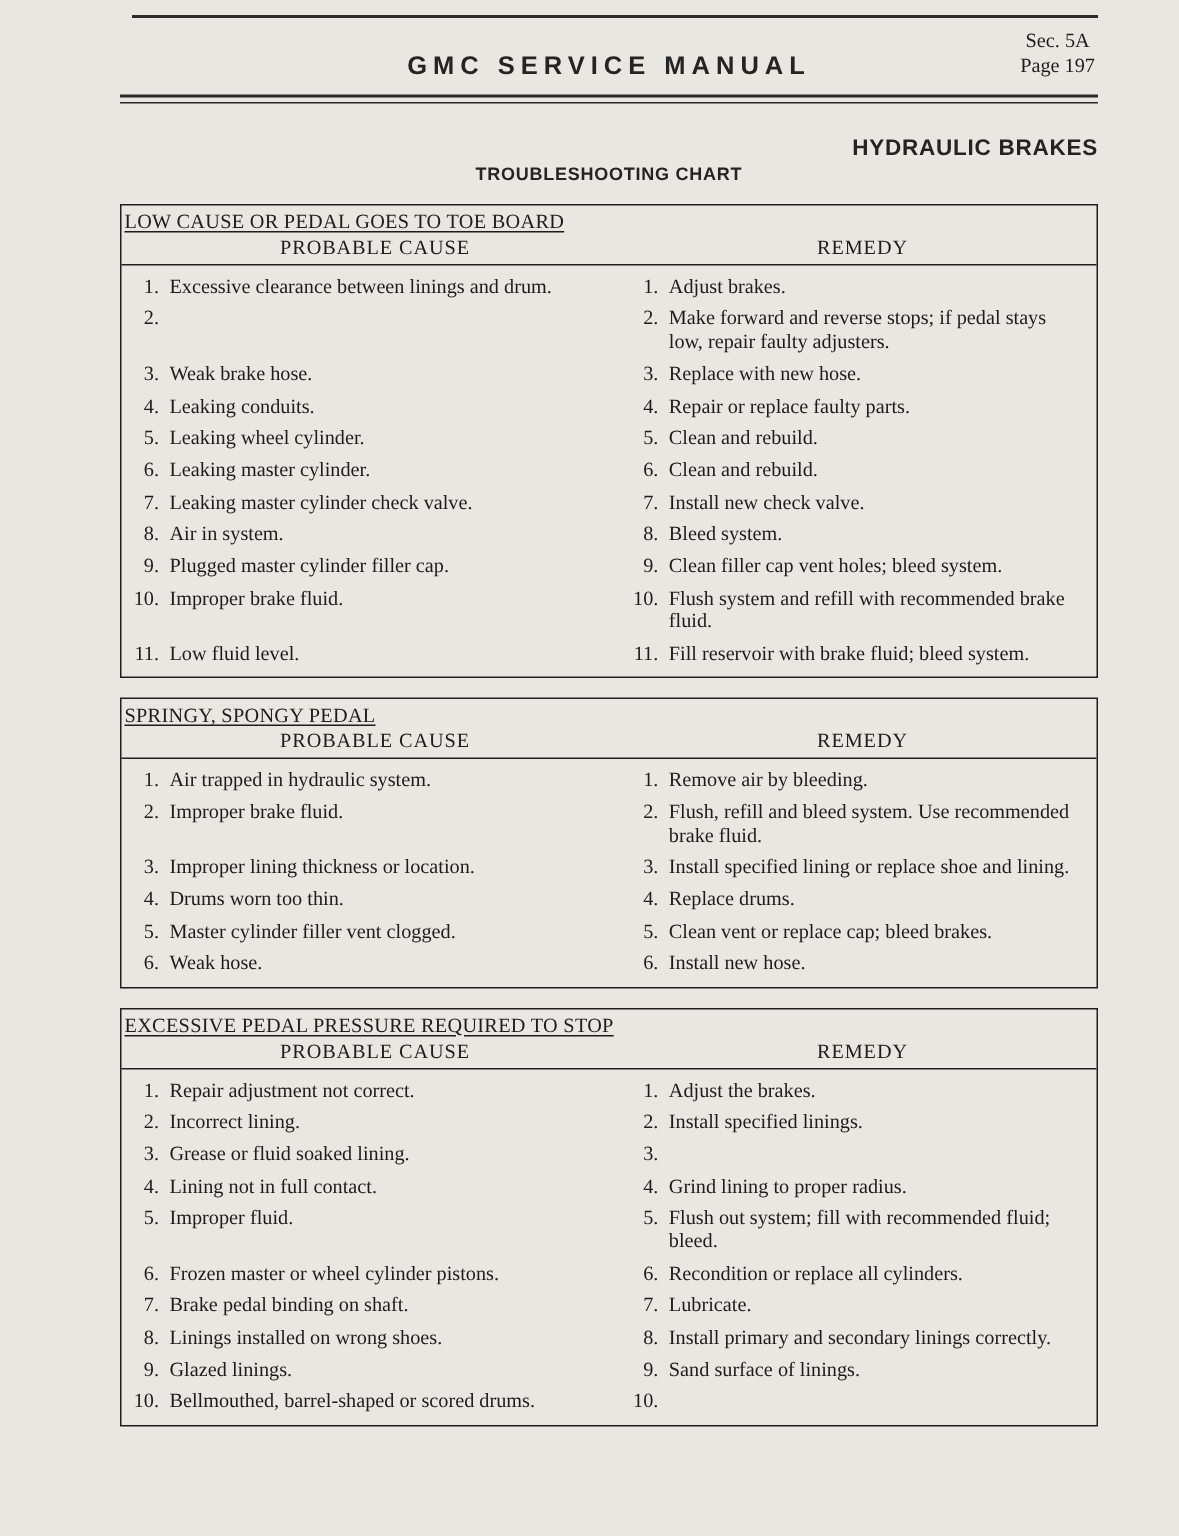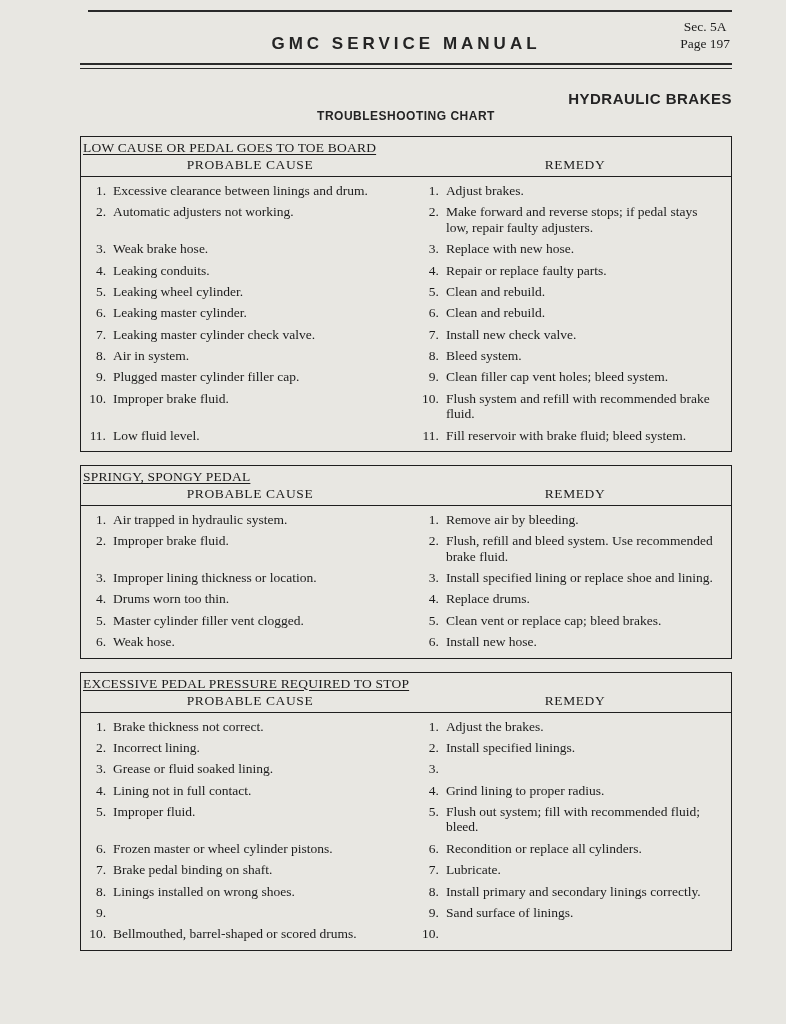--- a/index.html
+++ b/index.html
@@ -139,21 +139,20 @@
     </div>
     <div class="cell remedy">
       <span class="num">1.</span>
       <span class="txt">Adjust brakes.</span>
     </div>
   </div>
 
   <div class="row">
     <div class="cell cause">
       <span class="num">2.</span>
-      <span class="txt">Automatic adjusters not working.</span>
     </div>
     <div class="cell remedy">
       <span class="num">2.</span>
       <span class="txt">Make forward and reverse stops; if pedal stays low, repair faulty adjusters.</span>
     </div>
   </div>
 
   <div class="row">
     <div class="cell cause">
       <span class="num">3.</span>
@@ -337,21 +336,21 @@
       <span class="u box-title-text">EXCESSIVE PEDAL PRESSURE REQUIRED TO STOP</span>
     </div>
     <div class="col-heads">
       <div class="head-cause">PROBABLE CAUSE</div>
       <div class="head-remedy">REMEDY</div>
     </div>
     <div class="rows">
   <div class="row">
     <div class="cell cause">
       <span class="num">1.</span>
-      <span class="txt">Brake thickness not correct.</span>
+      <span class="txt">Repair adjustment not correct.</span>
     </div>
     <div class="cell remedy">
       <span class="num">1.</span>
       <span class="txt">Adjust the brakes.</span>
     </div>
   </div>
 
   <div class="row">
     <div class="cell cause">
       <span class="num">2.</span>
@@ -424,20 +423,21 @@
     </div>
     <div class="cell remedy">
       <span class="num">8.</span>
       <span class="txt">Install primary and secondary linings correctly.</span>
     </div>
   </div>
 
   <div class="row">
     <div class="cell cause">
       <span class="num">9.</span>
+      <span class="txt">Glazed linings.</span>
     </div>
     <div class="cell remedy">
       <span class="num">9.</span>
       <span class="txt">Sand surface of linings.</span>
     </div>
   </div>
 
   <div class="row">
     <div class="cell cause">
       <span class="num">10.</span>

